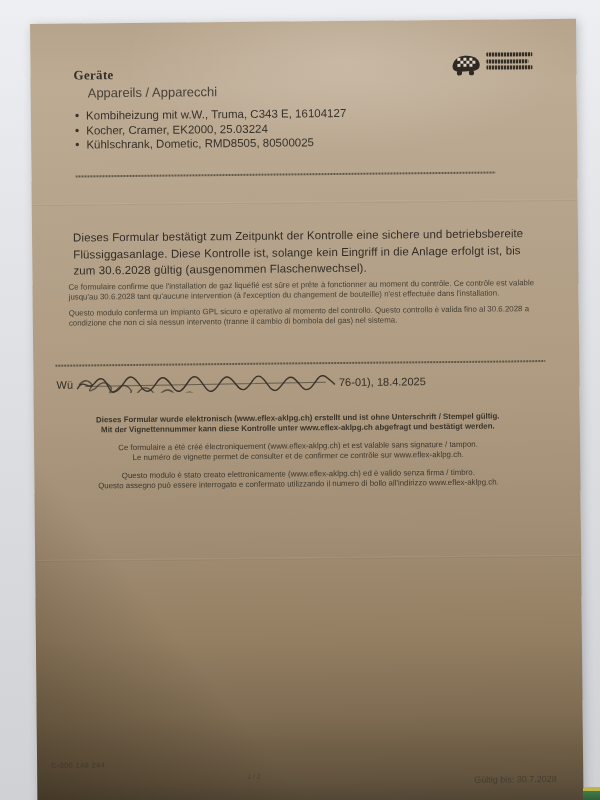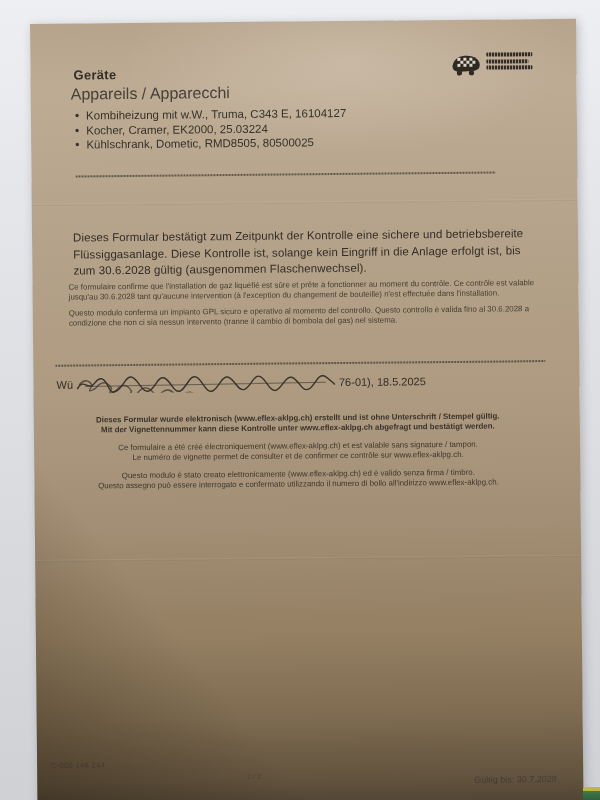--- a/index.html
+++ b/index.html
@@ -19,22 +19,22 @@
   .paper::before{
     content:"";position:absolute;inset:0;pointer-events:none;
     background:
       radial-gradient(ellipse 55% 16% at 58% 5%, rgba(255,252,240,0.20), transparent 75%),
       linear-gradient(52deg, rgba(35,26,12,0.38) 0%, transparent 24%);
   }
   .crease{position:absolute;left:0;right:0;height:2px;pointer-events:none;
     background:linear-gradient(180deg,rgba(255,255,255,0.10),rgba(0,0,0,0.07));}
   .crease.c1{top:180px;} .crease.c2{top:536px;}
 
-  .title{position:absolute;left:43px;top:44px;font-size:13px;font-weight:bold;color:#332e27;letter-spacing:0.3px;}
-  .subtitle{position:absolute;left:40px;top:62px;font-size:16px;color:#474138;}
+  .title{position:absolute;left:43px;top:44px;font-size:13px;font-weight:bold;color:#332e27;letter-spacing:0.3px;font-family:Liberation Serif, serif;}
+  .subtitle{position:absolute;left:57px;top:62px;font-size:13px;color:#474138;}
 
   .devices{position:absolute;left:44px;top:85px;margin:0;padding:0;list-style:none;}
   .devices li{font-size:11.5px;line-height:14.5px;color:#37322a;white-space:nowrap;}
   .devices li::before{content:"•";margin-right:7px;font-size:12px;}
 
   .dotline{height:2px;position:absolute;
     background-image:radial-gradient(circle at 1px 1px,#4d463b 0.7px,transparent 0.95px);
     background-size:3px 2px;background-repeat:repeat-x;opacity:0.85;}
   .dot1{left:44px;top:152px;width:420px;}
   .dot2{left:22px;top:341px;width:490px;}
@@ -116,21 +116,21 @@
 
     <div class="sig">
       <span>Wü</span>
       <svg class="scribble" width="262" height="18" viewBox="0 0 262 18">
         <g fill="none" stroke="#2d2822" stroke-width="1.4" stroke-linecap="round" opacity="0.9">
           <path d="M2 13 C8 2 13 16 19 8 S29 3 33 12 S43 16 49 7 S59 2 65 11 S75 17 81 8 S91 3 97 12 S107 16 113 7 S123 3 129 12 S139 17 145 8 S155 3 161 11 S171 16 177 7 S187 3 193 12 S203 16 209 8 S219 4 225 12 S235 16 241 7 S251 4 259 11"></path>
           <path d="M4 9 q7 -8 13 1 q-7 9 3 3 q9 -11 16 0 q-5 9 5 2 q8 -10 15 1 q-4 8 6 2 q8 -10 16 0 q-4 8 6 2 q9 -10 16 1 q-4 8 6 1 q9 -9 16 1 q-4 8 6 1 q9 -9 16 1 q-3 7 7 1 q9 -9 16 1 q-3 7 7 1 q9 -8 16 2 q-3 7 7 0 q9 -8 17 2 q-3 7 8 1 q8 -7 15 2" opacity="0.75"></path>
           <path d="M10 11 L250 9" stroke-width="1" opacity="0.6"></path>
         </g>
       </svg>
-      <span>76-01), 18.5.2025</span>
+      <span>76-01), 18.4.2025</span>
     </div>
 
     <div class="notes">
       <div class="note de">
         <div>Dieses Formular wurde elektronisch (www.eflex-aklpg.ch) erstellt und ist ohne Unterschrift / Stempel gültig.</div>
         <div>Mit der Vignettennummer kann diese Kontrolle unter www.eflex-aklpg.ch abgefragt und bestätigt werden.</div>
       </div>
       <div class="note fr">
         <div>Ce formulaire a été créé électroniquement (www.eflex-aklpg.ch) et est valable sans signature / tampon.</div>
         <div>Le numéro de vignette permet de consulter et de confirmer ce contrôle sur www.eflex-aklpg.ch.</div>

